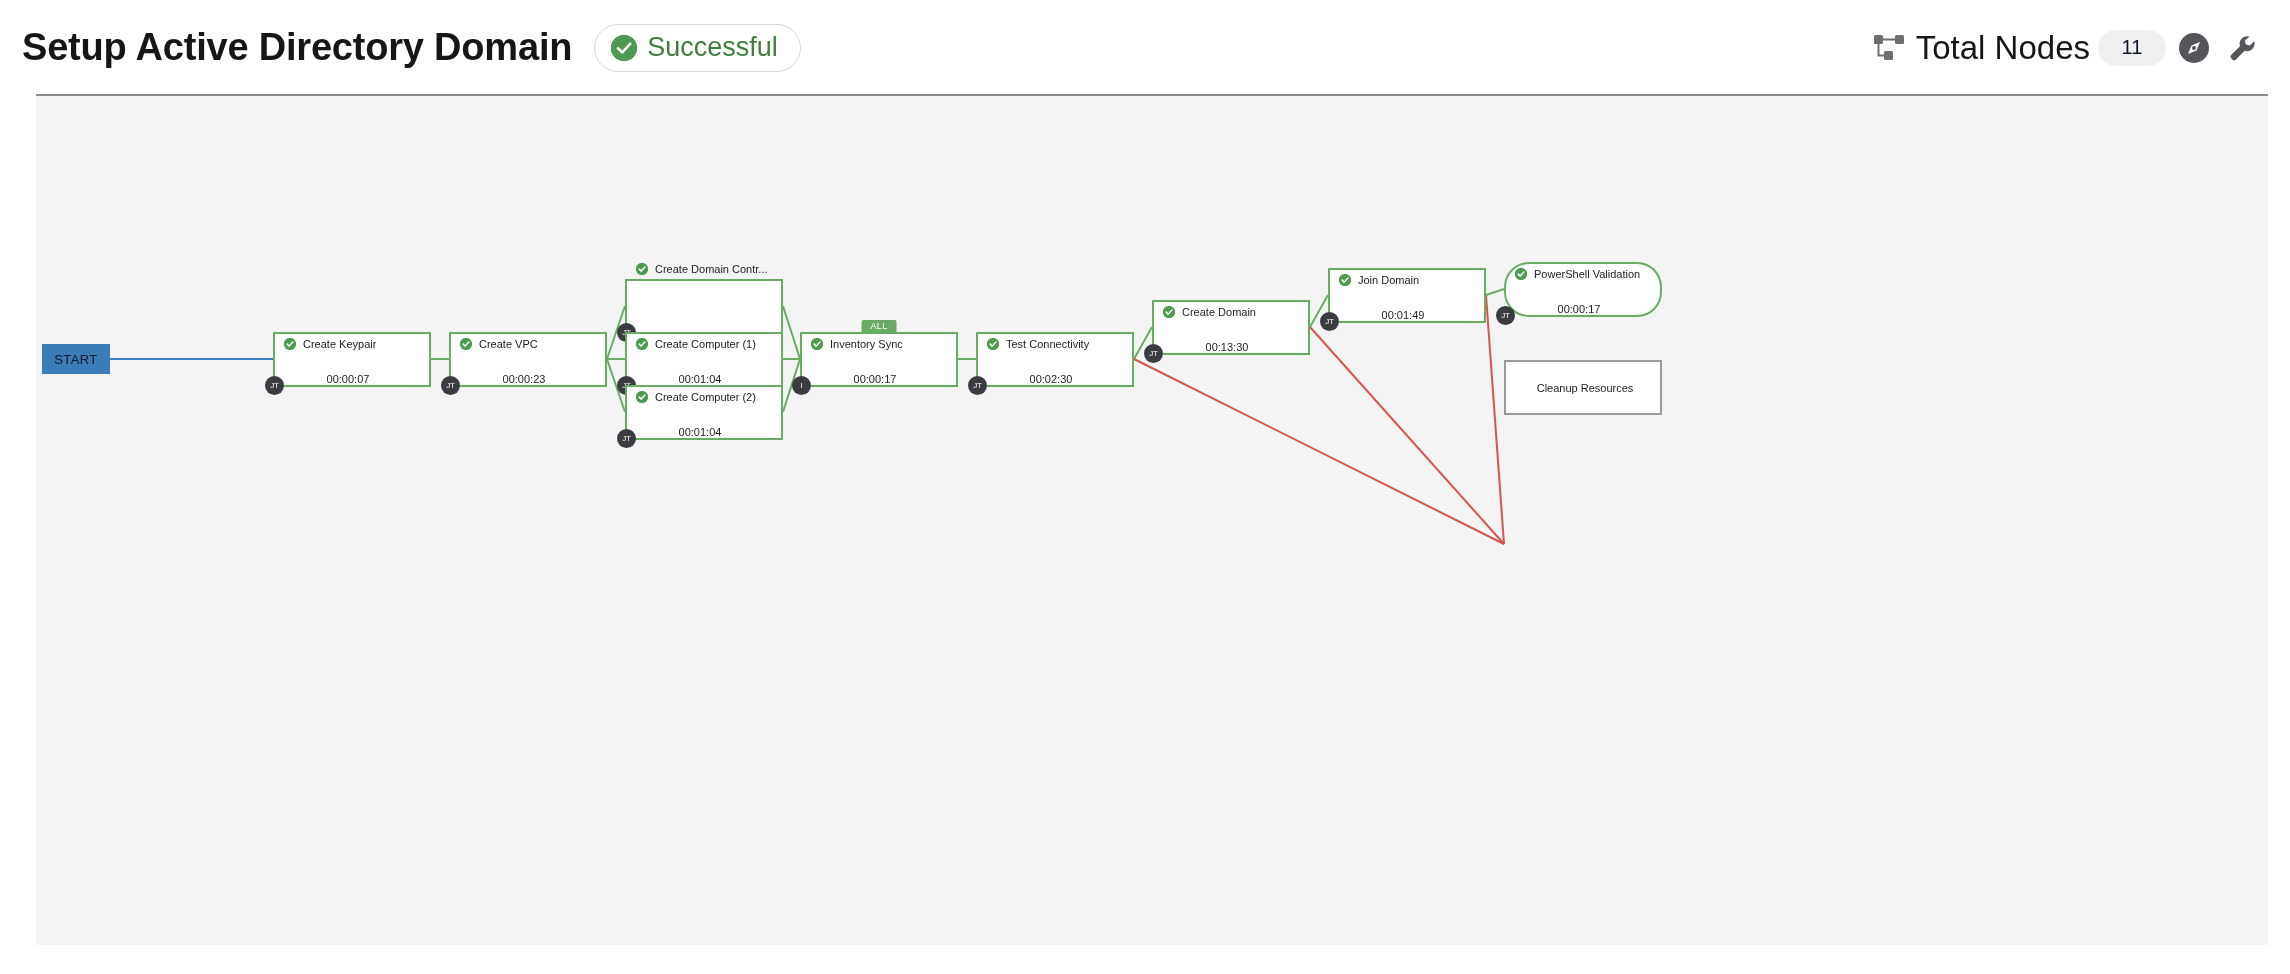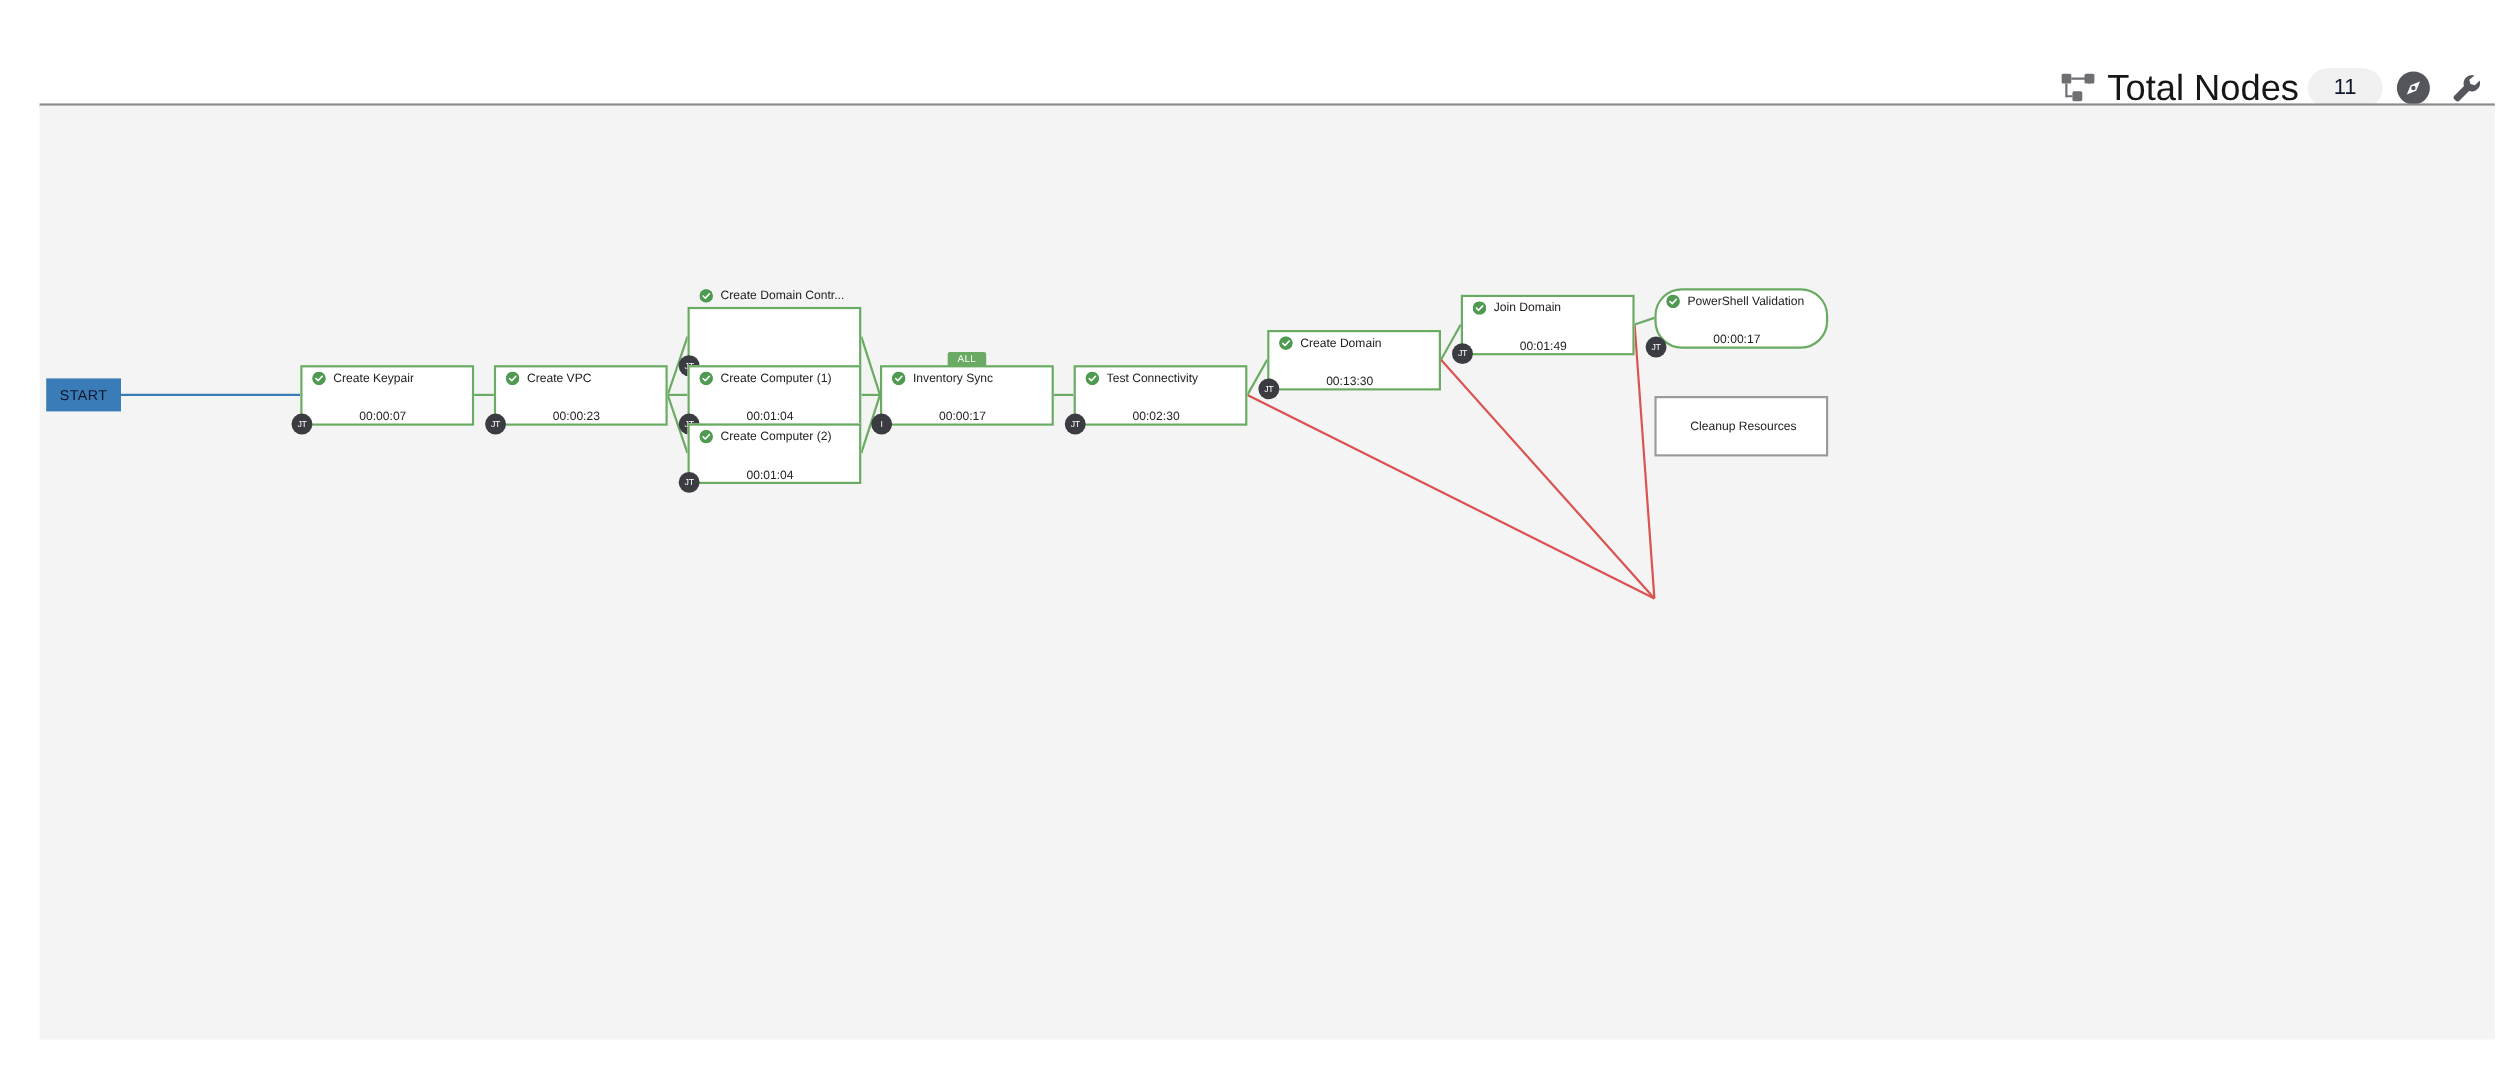--- a/index.html
+++ b/index.html
@@ -60,21 +60,20 @@
   }
   .check-badge svg { display: block; }
 
   .header-right {
     position: absolute;
     right: 28px; top: 0;
     height: 95px;
     display: flex;
     align-items: center;
     gap: 8px;
-    margin-top: 32px;
   }
   .nodes-icon { width: 34px; height: 30px; display:block; }
   .total-nodes-label {
     font-size: 33px;
     color: #161616;
     white-space: nowrap;
   }
   .count-pill {
     background: #f0f0f0;
     border-radius: 18px;
@@ -208,21 +207,31 @@
     font-size: 13px;
     letter-spacing: 0.4px;
   }
 </style>
 </head>
 <body>
 
 <div class="header">
 
   <div class="header-left">
-
+    <div class="page-title">Setup Active Directory Domain</div>
+
+    <div class="status-pill">
+      <span class="check-badge">
+        <svg width="26" height="26" viewBox="0 0 26 26">
+          <circle cx="13" cy="13" r="13" fill="#4e9a51"></circle>
+          <path d="M7 13.3 L11.2 17.4 L19.2 8.8" stroke="#ffffff" stroke-width="2.6" fill="none" stroke-linecap="round" stroke-linejoin="round"></path>
+        </svg>
+      </span>
+      <span class="label">Successful</span>
+    </div>
   </div>
 
   <div class="header-right">
     <span class="nodes-icon">
       <svg width="34" height="30" viewBox="0 0 34 30">
         <rect x="0" y="2" width="9" height="9" rx="1.5" fill="#6e6e73"></rect>
         <rect x="21" y="2" width="9" height="9" rx="1.5" fill="#6e6e73"></rect>
         <rect x="10" y="18" width="9" height="9" rx="1.5" fill="#6e6e73"></rect>
         <path d="M4.5 11 L4.5 22.5 L10 22.5" stroke="#6e6e73" stroke-width="2" fill="none"></path>
         <path d="M25.5 11 L25.5 6.5 L9 6.5" stroke="#6e6e73" stroke-width="2" fill="none"></path>

